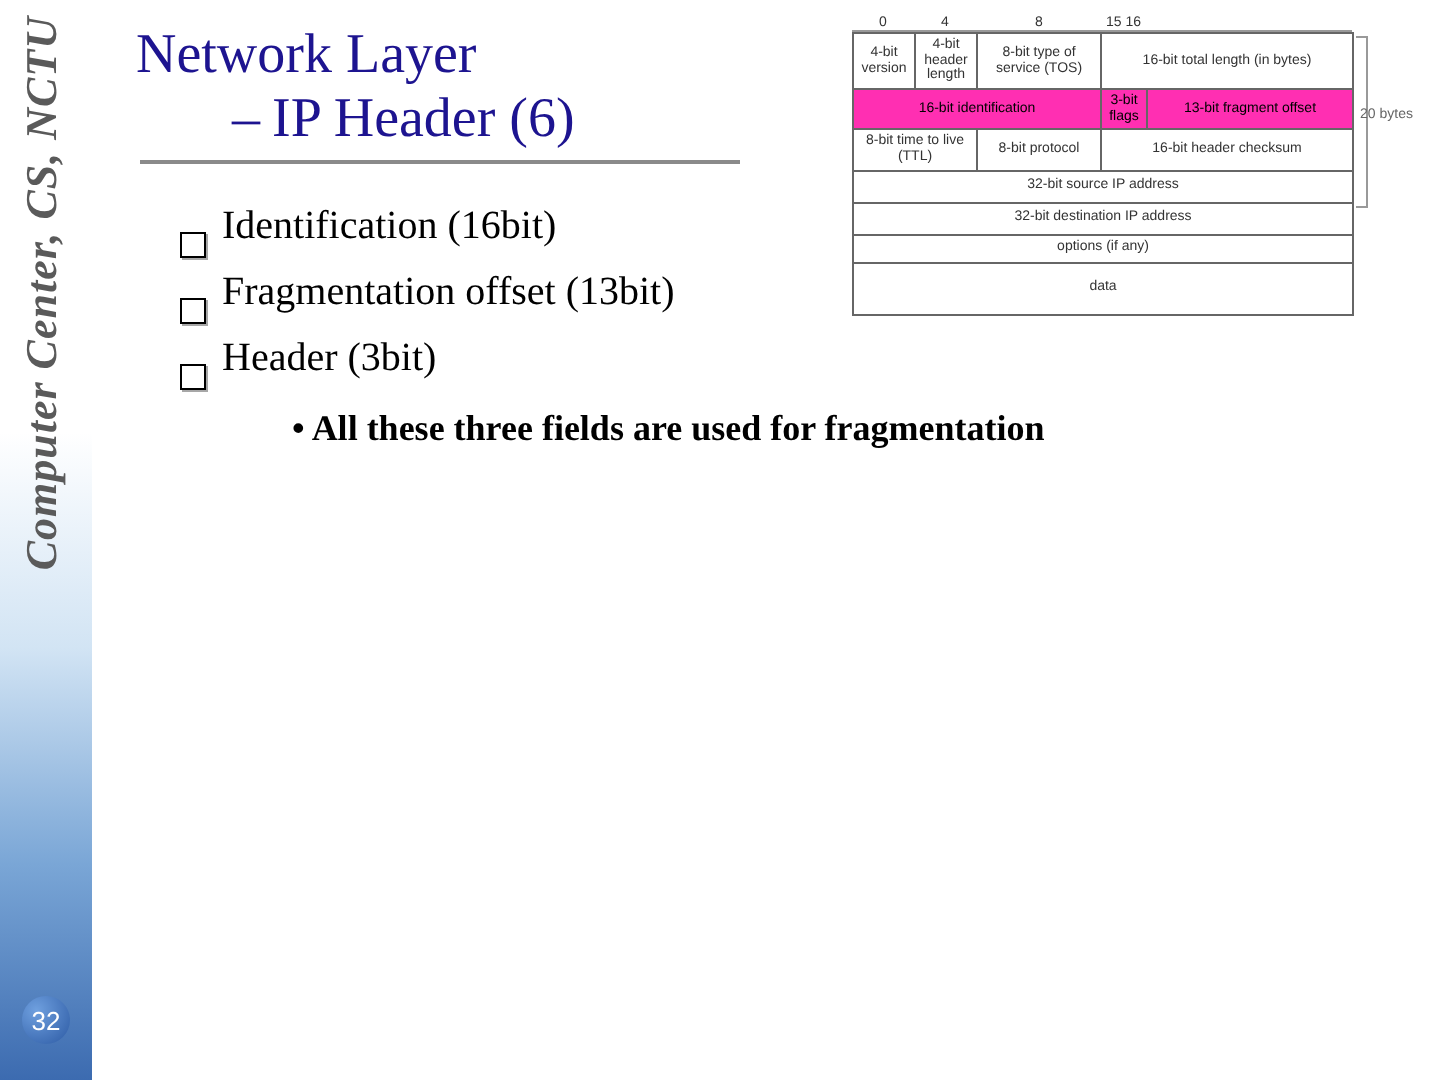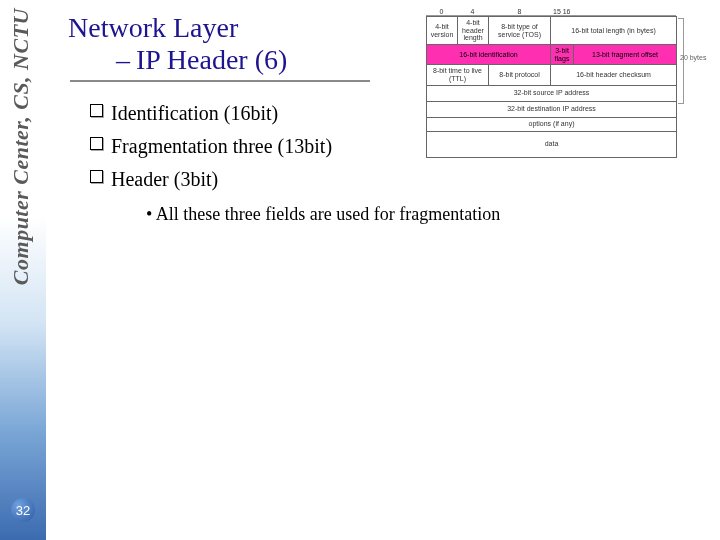--- a/index.html
+++ b/index.html
@@ -65,33 +65,34 @@
     margin: 4px 0 16px 2px;
     width: 300px;
   }
 
   .bullets {
     padding-left: 22px;
     font-size: 20px;
     color: #000000;
     line-height: 1.55;
   }
-  .bullet-row { display: flex; align-items: flex-start; gap: 8px; margin-bottom: 2px; }
+  .bullet-row { display: flex; align-items: flex-end; gap: 8px; margin-bottom: 2px; }
   .bullet-box {
     width: 13px; height: 13px;
     border: 1.5px solid #000;
     margin-top: 6px;
     flex: none;
     box-shadow: 1px 1px 0 #a7a7a7;
   }
   .sub-bullet {
     padding-left: 56px;
     font-size: 18px;
     color: #000;
     margin-top: 6px;
+    font-weight: bold;
   }
   .sub-bullet::before {
     content: "• ";
   }
 
   
   .diagram {
     position: absolute;
     top: 8px; right: 4px;
     width: 290px;
@@ -218,21 +219,21 @@
     <div class="title-underline"></div>
   </div>
 
   <div class="bullets">
     <div class="bullet-row">
       <span class="bullet-box"></span>
       <span>Identification (16bit)</span>
     </div>
     <div class="bullet-row">
       <span class="bullet-box"></span>
-      <span>Fragmentation three (13bit)</span>
+      <span>Fragmentation offset (13bit)</span>
     </div>
     <div class="bullet-row">
       <span class="bullet-box"></span>
       <span>Header (3bit)</span>
     </div>
     <div class="sub-bullet">All these three fields are used for fragmentation</div>
   </div>
 
 </div>
 

